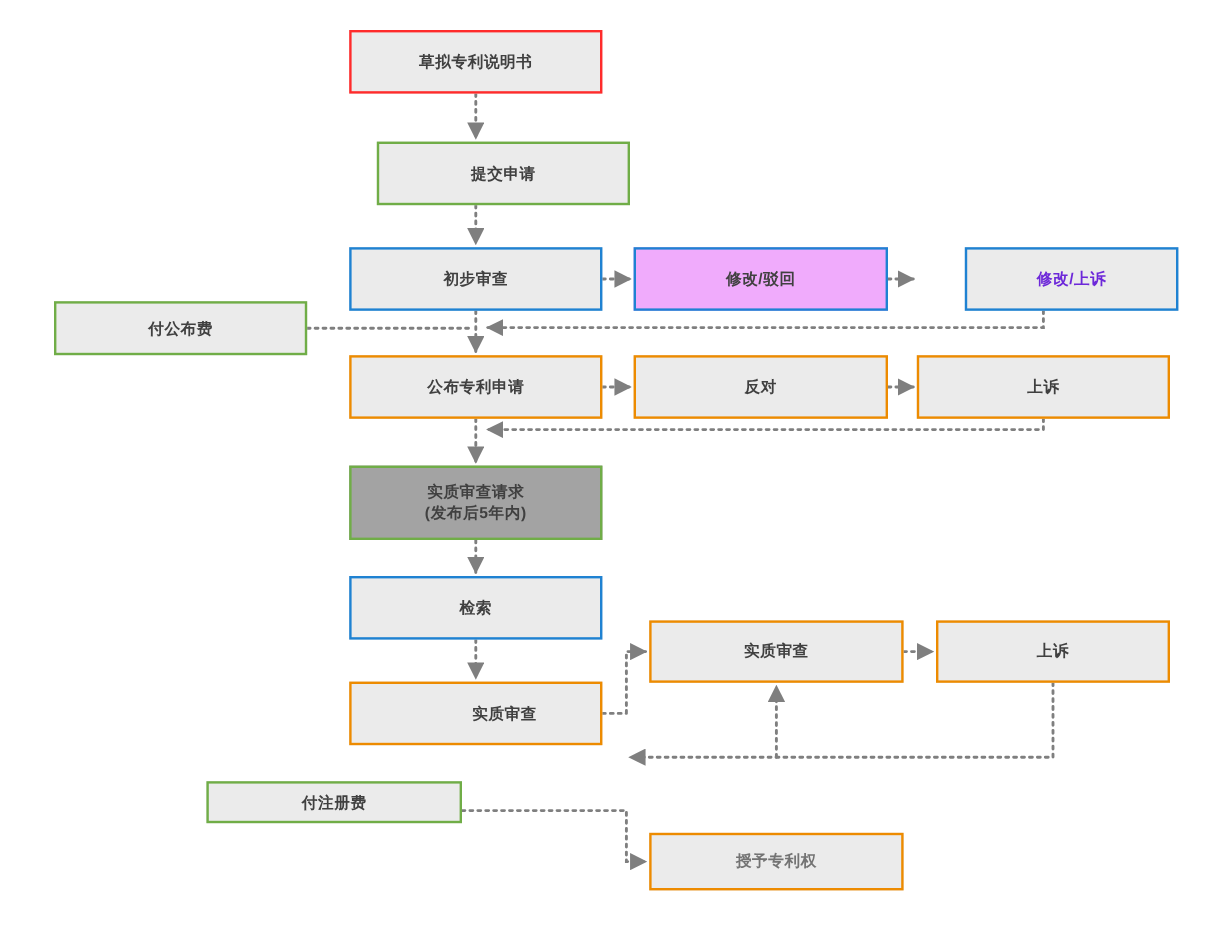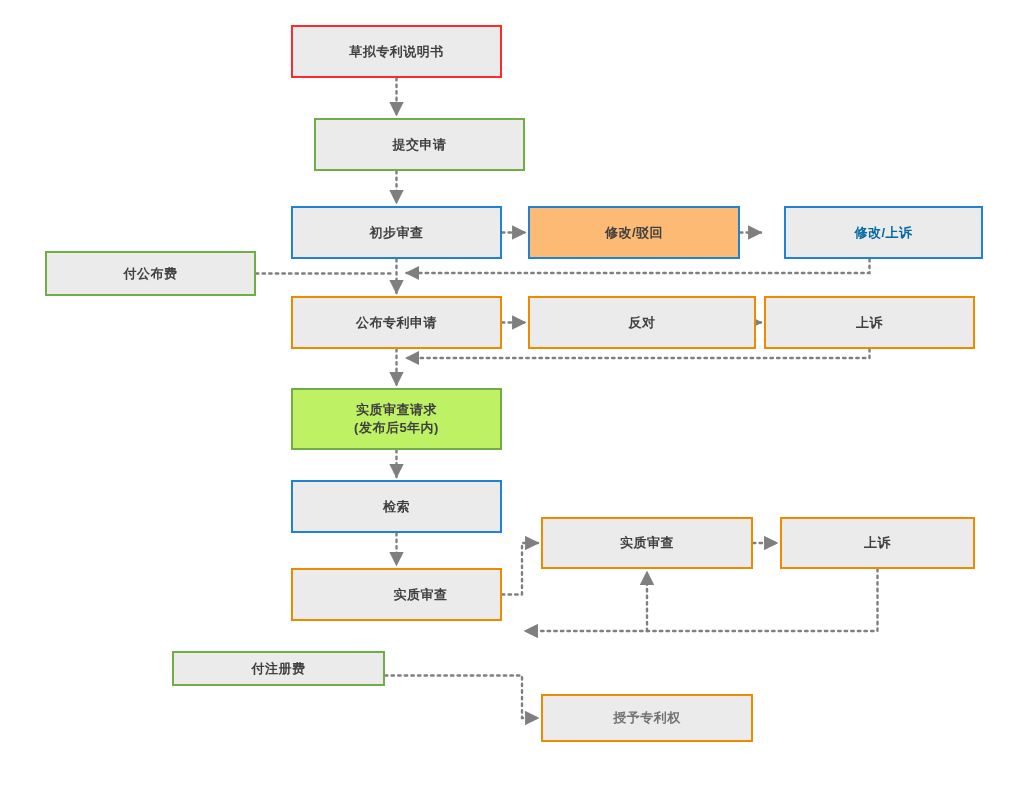--- a/index.html
+++ b/index.html
@@ -75,27 +75,27 @@
         <path d="M 753 543 L 777 543" marker-end="url(#arrow)"></path>
         <path d="M 877.5 569 L 877.5 631 L 525 631" marker-end="url(#arrow)"></path>
         <path d="M 385 675.5 L 522 675.5 L 522 718 L 538 718" marker-end="url(#arrow)"></path>
         <path d="M 647 631 L 647 572" marker-end="url(#arrow)"></path>
       </g>
   </svg>
   <div id="node-layer">
       <div class="node" style="left: 291px; top: 25px; width: 211px; height: 53px; border-color: rgb(255, 43, 43); background: rgb(235, 235, 235); color: rgb(64, 64, 64);"><span class="node-label">草拟专利说明书</span></div>
       <div class="node" style="left: 291px; top: 118px; width: 211px; height: 53px; border-color: rgb(112, 173, 71); background: rgb(235, 235, 235); color: rgb(64, 64, 64); margin-left: 23px;"><span class="node-label">提交申请</span></div>
       <div class="node" style="left: 291px; top: 206px; width: 211px; height: 53px; border-color: rgb(31, 130, 210); background: rgb(235, 235, 235); color: rgb(64, 64, 64);"><span class="node-label">初步审查</span></div>
-      <div class="node" style="left: 528px; top: 206px; width: 212px; height: 53px; border-color: rgb(31, 130, 210); background: #fdba74; color: rgb(64, 64, 64);"><span class="node-label">修改/驳回</span></div>
-      <div class="node" style="left: 784px; top: 206px; width: 199px; height: 53px; border-color: rgb(31, 130, 210); background: rgb(235, 235, 235); color: #0369a1;"><span class="node-label">修改/上诉</span></div>
+      <div class="node" style="left: 528px; top: 206px; width: 212px; height: 53px; border-color: rgb(31, 130, 210); background: #f0abfc; color: rgb(64, 64, 64);"><span class="node-label">修改/驳回</span></div>
+      <div class="node" style="left: 804px; top: 206px; width: 178px; height: 53px; border-color: rgb(31, 130, 210); background: rgb(235, 235, 235); color: #6d28d9;"><span class="node-label">修改/上诉</span></div>
       <div class="node" style="left: 45px; top: 251px; width: 211px; height: 45px; border-color: rgb(112, 173, 71); background: rgb(235, 235, 235); color: rgb(64, 64, 64);"><span class="node-label">付公布费</span></div>
       <div class="node" style="left: 291px; top: 296px; width: 211px; height: 53px; border-color: rgb(237, 139, 0); background: rgb(235, 235, 235); color: rgb(64, 64, 64); text-align: center;"><span class="node-label">公布专利申请</span></div>
-      <div class="node" style="left: 528px; top: 296px; width: 228px; height: 53px; border-color: rgb(237, 139, 0); background: rgb(235, 235, 235); color: rgb(64, 64, 64);"><span class="node-label">反对</span></div>
+      <div class="node" style="left: 528px; top: 296px; width: 212px; height: 53px; border-color: rgb(237, 139, 0); background: rgb(235, 235, 235); color: rgb(64, 64, 64);"><span class="node-label">反对</span></div>
       <div class="node" style="left: 764px; top: 296px; width: 211px; height: 53px; border-color: rgb(237, 139, 0); background: rgb(235, 235, 235); color: rgb(64, 64, 64);"><span class="node-label">上诉</span></div>
-      <div class="node" style="left: 291px; top: 388px; width: 211px; height: 62px; border-color: rgb(112, 173, 71); background: #bef264; color: rgb(64, 64, 64);"><span class="node-label">实质审查请求
+      <div class="node" style="left: 291px; top: 388px; width: 211px; height: 62px; border-color: rgb(112, 173, 71); background: #a3a3a3; color: rgb(64, 64, 64);"><span class="node-label">实质审查请求
 (发布后5年内)</span></div>
       <div class="node" style="left: 291px; top: 480px; width: 211px; height: 53px; border-color: rgb(31, 130, 210); background: rgb(235, 235, 235); color: rgb(64, 64, 64);"><span class="node-label">检索</span></div>
       <div class="node" style="left: 291px; top: 568px; width: 211px; height: 53px; border-color: rgb(237, 139, 0); background: rgb(235, 235, 235); color: rgb(64, 64, 64); padding-left: 48px;"><span class="node-label">实质审查</span></div>
       <div class="node" style="left: 541px; top: 517px; width: 212px; height: 52px; border-color: rgb(237, 139, 0); background: rgb(235, 235, 235); color: rgb(64, 64, 64);"><span class="node-label">实质审查</span></div>
       <div class="node" style="left: 780px; top: 517px; width: 195px; height: 52px; border-color: rgb(237, 139, 0); background: rgb(235, 235, 235); color: rgb(64, 64, 64);"><span class="node-label">上诉</span></div>
       <div class="node" style="left: 172px; top: 651px; width: 213px; height: 35px; border-color: rgb(112, 173, 71); background: rgb(235, 235, 235); color: rgb(64, 64, 64);"><span class="node-label">付注册费</span></div>
       <div class="node" style="left: 541px; top: 694px; width: 212px; height: 48px; border-color: rgb(237, 139, 0); background: rgb(235, 235, 235); color: #737373;"><span class="node-label">授予专利权</span></div>
     </div>
 </div>
 

